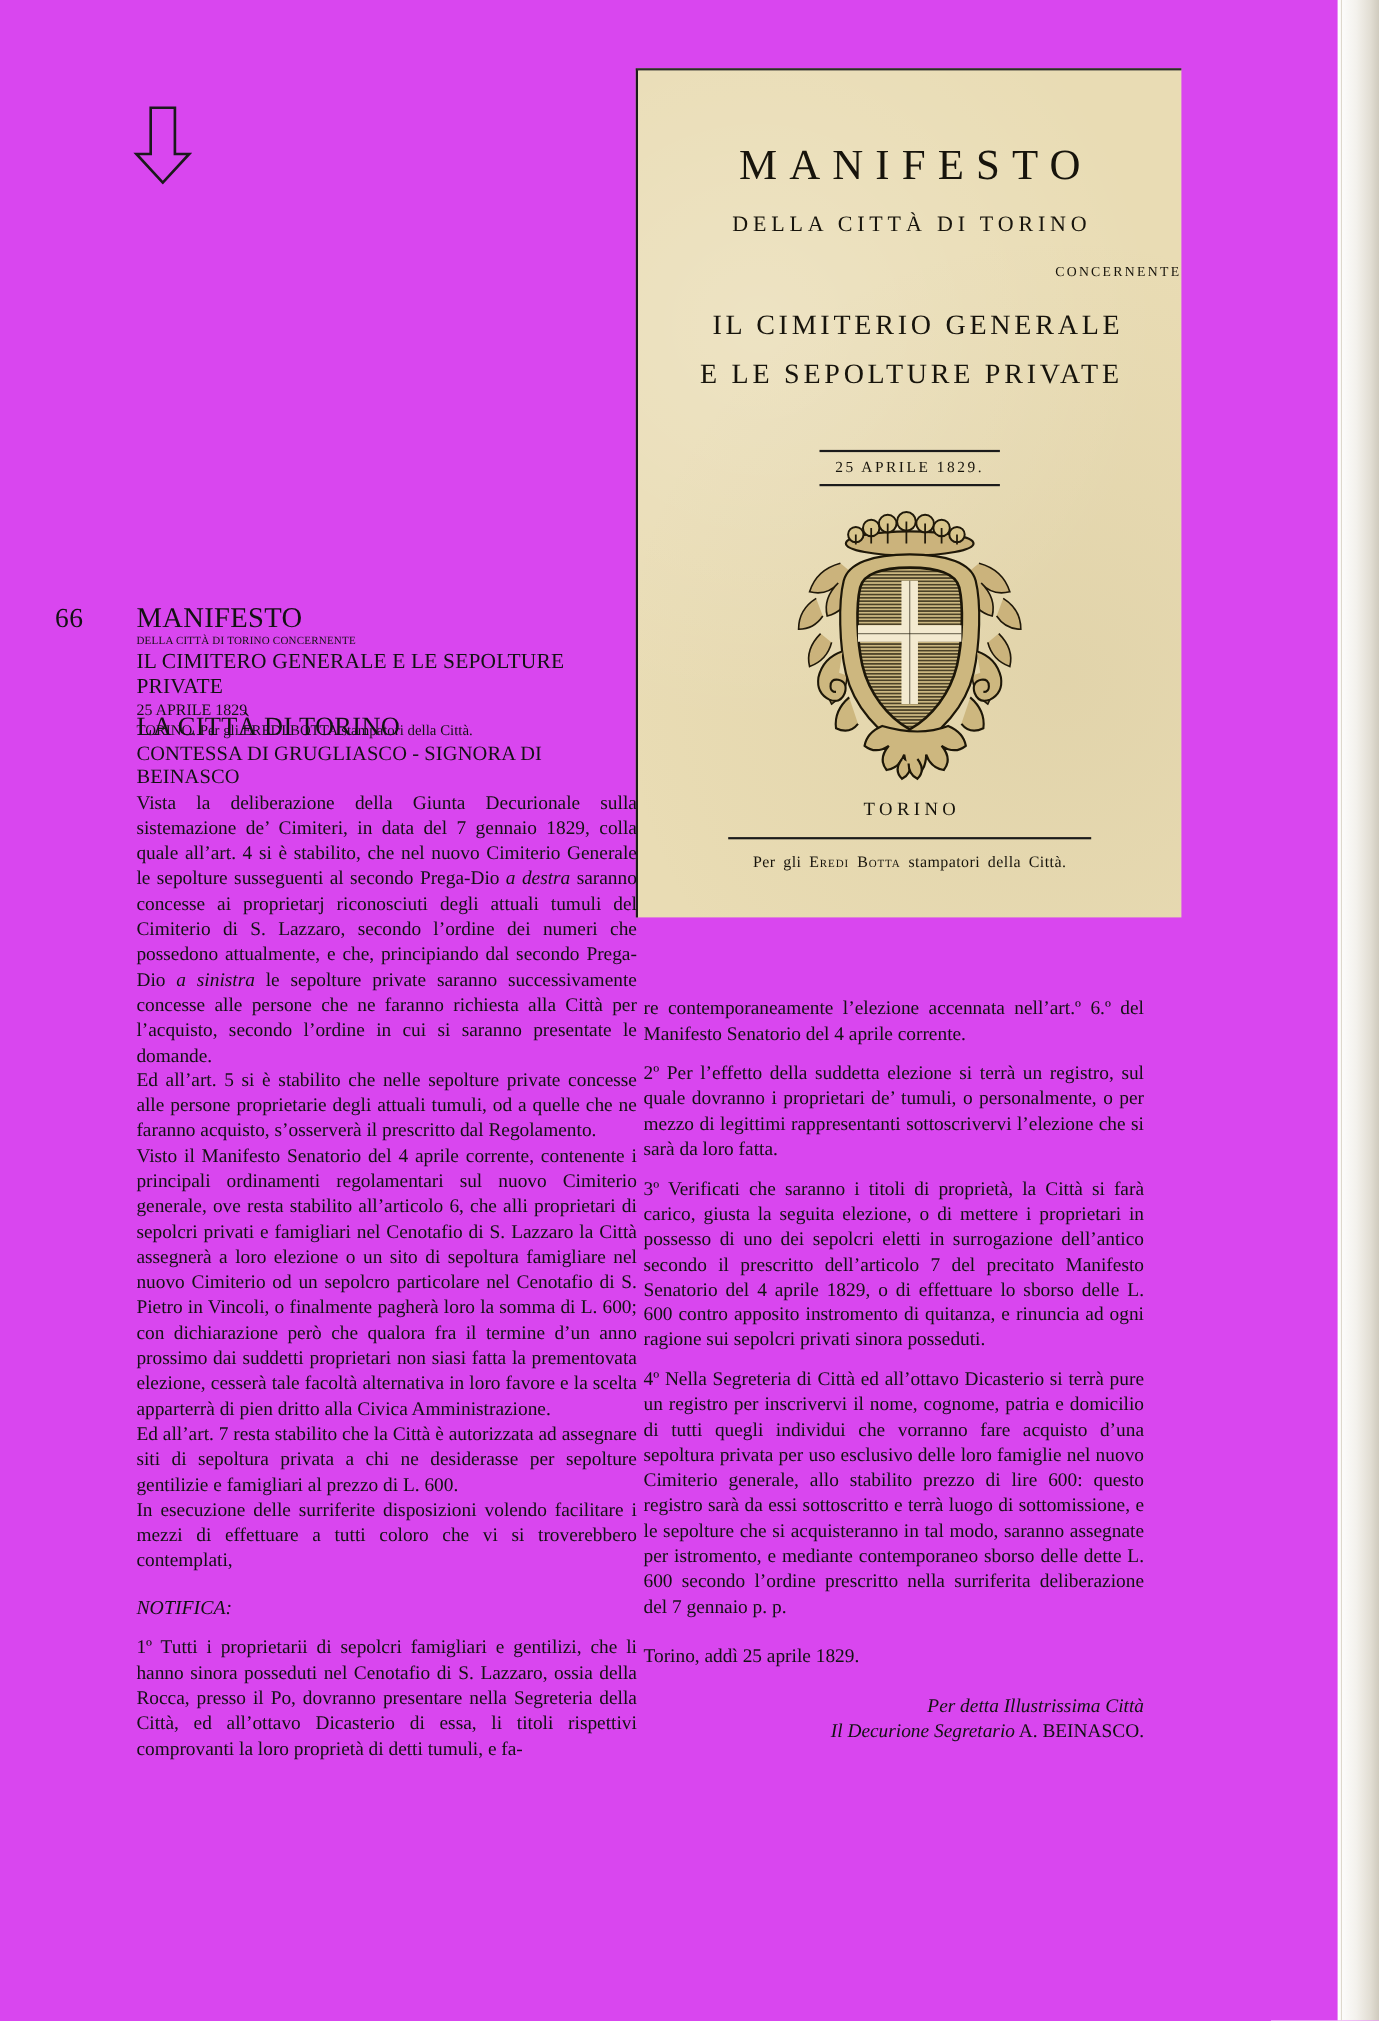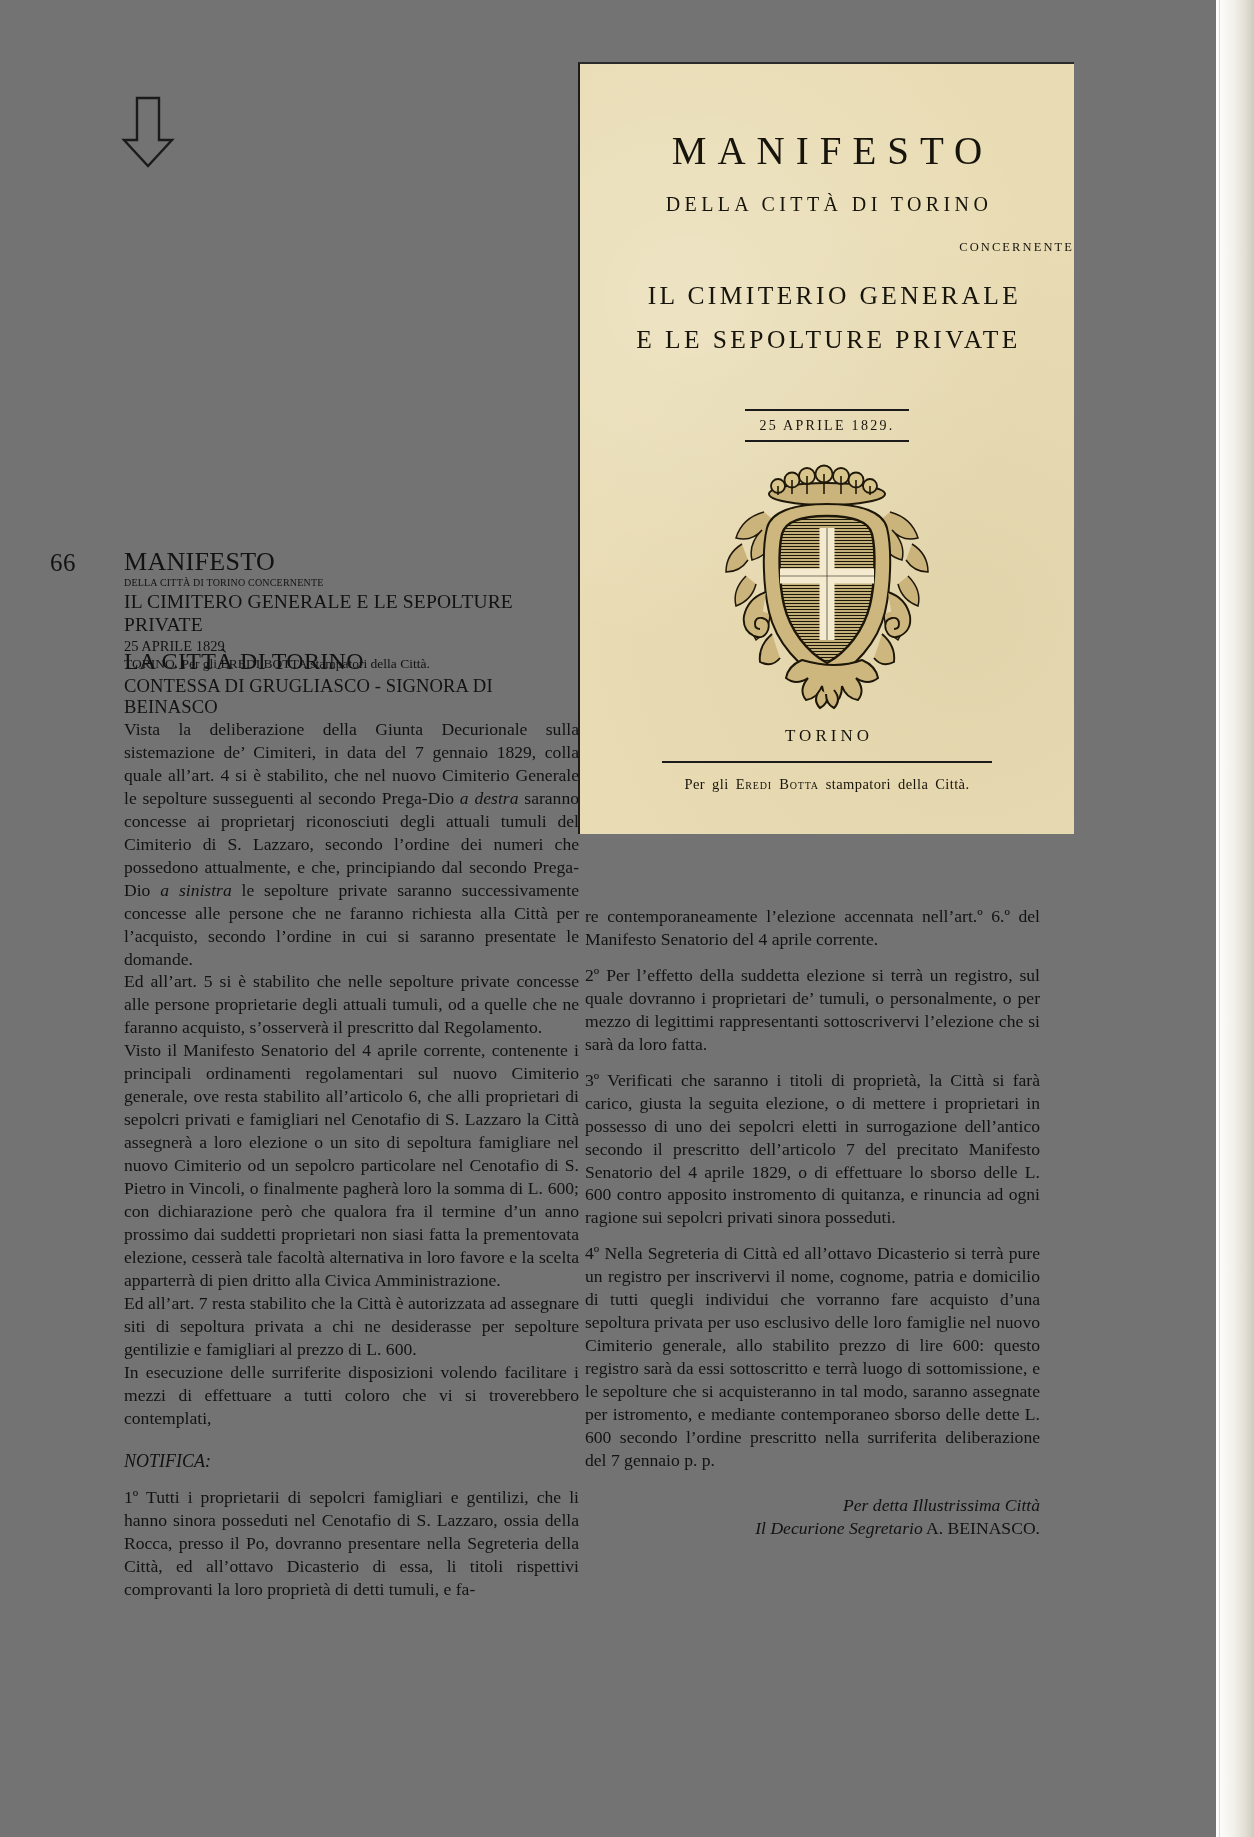--- a/index.html
+++ b/index.html
@@ -9,21 +9,21 @@
     background: #ffffff;
   }
   body {
     font-family: "Liberation Serif", "DejaVu Serif", serif;
     color: #121212;
   }
   #page {
     position: relative;
     width: 1254px;
     height: 1837px;
-    background: #737373;
+    background: #d946ef;
     overflow: hidden;
   }
   
   #page-edge-shadow {
     position: absolute;
     top: 0;
     right: 0;
     width: 38px;
     height: 100%;
     background: linear-gradient(to right, #ffffff 0%, #f3f1ec 45%, #e2ded4 78%, #cfcabd 100%);
@@ -410,20 +410,21 @@
   <div id="col-right" class="col">
 
     <p>re contemporaneamente l’elezione accennata nell’art.º 6.º del Manifesto Senatorio del 4 aprile corrente.</p>
 
     <p class="spaced">2º Per l’effetto della suddetta elezione si terrà un registro, sul quale dovranno i proprietari de’ tumuli, o personalmente, o per mezzo di legittimi rappresentanti sottoscrivervi l’elezione che si sarà da loro fatta.</p>
 
     <p class="spaced">3º Verificati che saranno i titoli di proprietà, la Città si farà carico, giusta la seguita elezione, o di mettere i proprietari in possesso di uno dei sepolcri eletti in surrogazione dell’antico secondo il prescritto dell’articolo 7 del precitato Manifesto Senatorio del 4 aprile 1829, o di effettuare lo sborso delle L. 600 contro apposito instromento di quitanza, e rinuncia ad ogni ragione sui sepolcri privati sinora posseduti.</p>
 
     <p class="spaced">4º Nella Segreteria di Città ed all’ottavo Dicasterio si terrà pure un registro per inscrivervi il nome, cognome, patria e domicilio di tutti quegli individui che vorranno fare acquisto d’una sepoltura privata per uso esclusivo delle loro famiglie nel nuovo Cimiterio generale, allo stabilito prezzo di lire 600: questo registro sarà da essi sottoscritto e terrà luogo di sottomissione, e le sepolture che si acquisteranno in tal modo, saranno assegnate per istromento, e mediante contemporaneo sborso delle dette L. 600 secondo l’ordine prescritto nella surriferita deliberazione del 7 gennaio p. p.</p>
 
+    <p class="sig-date">Torino, addì 25 aprile 1829.</p>
 
     <div class="sig-block">
       <div class="lastline">
         <i>Per detta Illustrissima Città</i>
       </div>
       <div class="lastline">
         <i>Il Decurione Segretario</i><span> A. BEINASCO.</span>
       </div>
     </div>
   </div>

